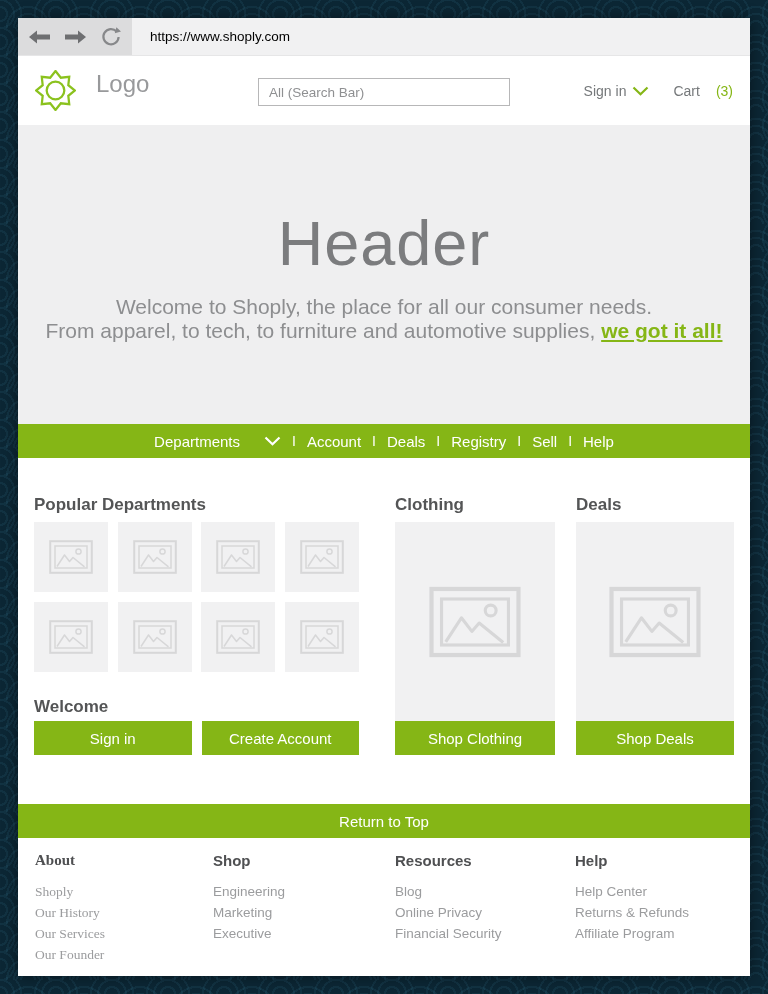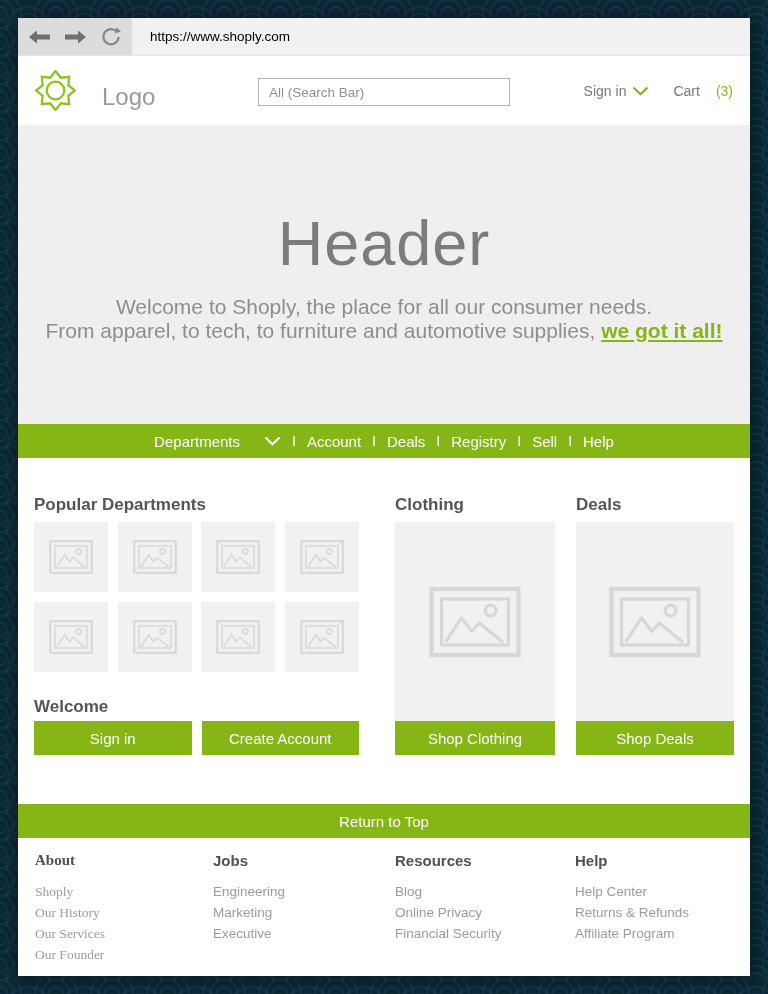--- a/index.html
+++ b/index.html
@@ -20,21 +20,21 @@
     background:#ffffff; box-shadow:0 0 14px rgba(0,0,0,.45);
     display:flex; flex-direction:column;
   }
   
   .browser-bar { height:38px; background:#f1f1f2; display:flex; align-items:stretch; flex:none; border-bottom:1px solid #e6e6e7;}
   .browser-controls { width:114px; background:#dcdcdd; display:flex; align-items:center; justify-content:center; gap:15px; flex:none;}
   .browser-btn { display:flex; align-items:center; justify-content:center; cursor:pointer; background:none; border:none; }
   .url-box { display:flex; align-items:center; padding-left:18px; color:#000000; font-size:13.5px; flex:1;}
   
   .site-header { height:69px; background:#fff; display:flex; align-items:center; padding:0 17px; position:relative; flex:none;}
-  .logo-wrap { display:flex; align-items:flex-end; gap:26px; cursor:pointer;}
+  .logo-wrap { display:flex; align-items:flex-start; gap:20px; cursor:pointer;}
   .logo-text { font-size:24px; color:#98999b; }
   .search-input {
     position:absolute; left:240px; top:22px; width:252px; height:28px;
     border:1px solid #b7b7b8; background:#fff; font-size:13.5px; color:#555;
     padding:0 10px; font-family:"Liberation Sans","DejaVu Sans",sans-serif; outline:none;
   }
   .search-input::placeholder { color:#8f9092; opacity:1; }
   .account-area { margin-left:auto; display:flex; align-items:center; gap:24px; font-size:14px; color:#75787a;}
   .signin-link { display:flex; align-items:center; gap:6px; cursor:pointer;}
   .cart-link { display:flex; align-items:center; gap:16px; cursor:pointer;}
@@ -245,21 +245,21 @@
 
   <div class="footer">
     <div class="footer-col-1">
       <div class="footer-heading">About</div>
       <div class="footer-link">Shoply</div>
       <div class="footer-link">Our History</div>
       <div class="footer-link">Our Services</div>
       <div class="footer-link">Our Founder</div>
     </div>
     <div class="footer-col-2">
-      <div class="footer-heading">Jobs</div>
+      <div class="footer-heading">Shop</div>
       <div class="footer-link">Engineering</div>
       <div class="footer-link">Marketing</div>
       <div class="footer-link">Executive</div>
     </div>
     <div class="footer-col-3">
       <div class="footer-heading">Resources</div>
       <div class="footer-link">Blog</div>
       <div class="footer-link">Online Privacy</div>
       <div class="footer-link">Financial Security</div>
     </div>

